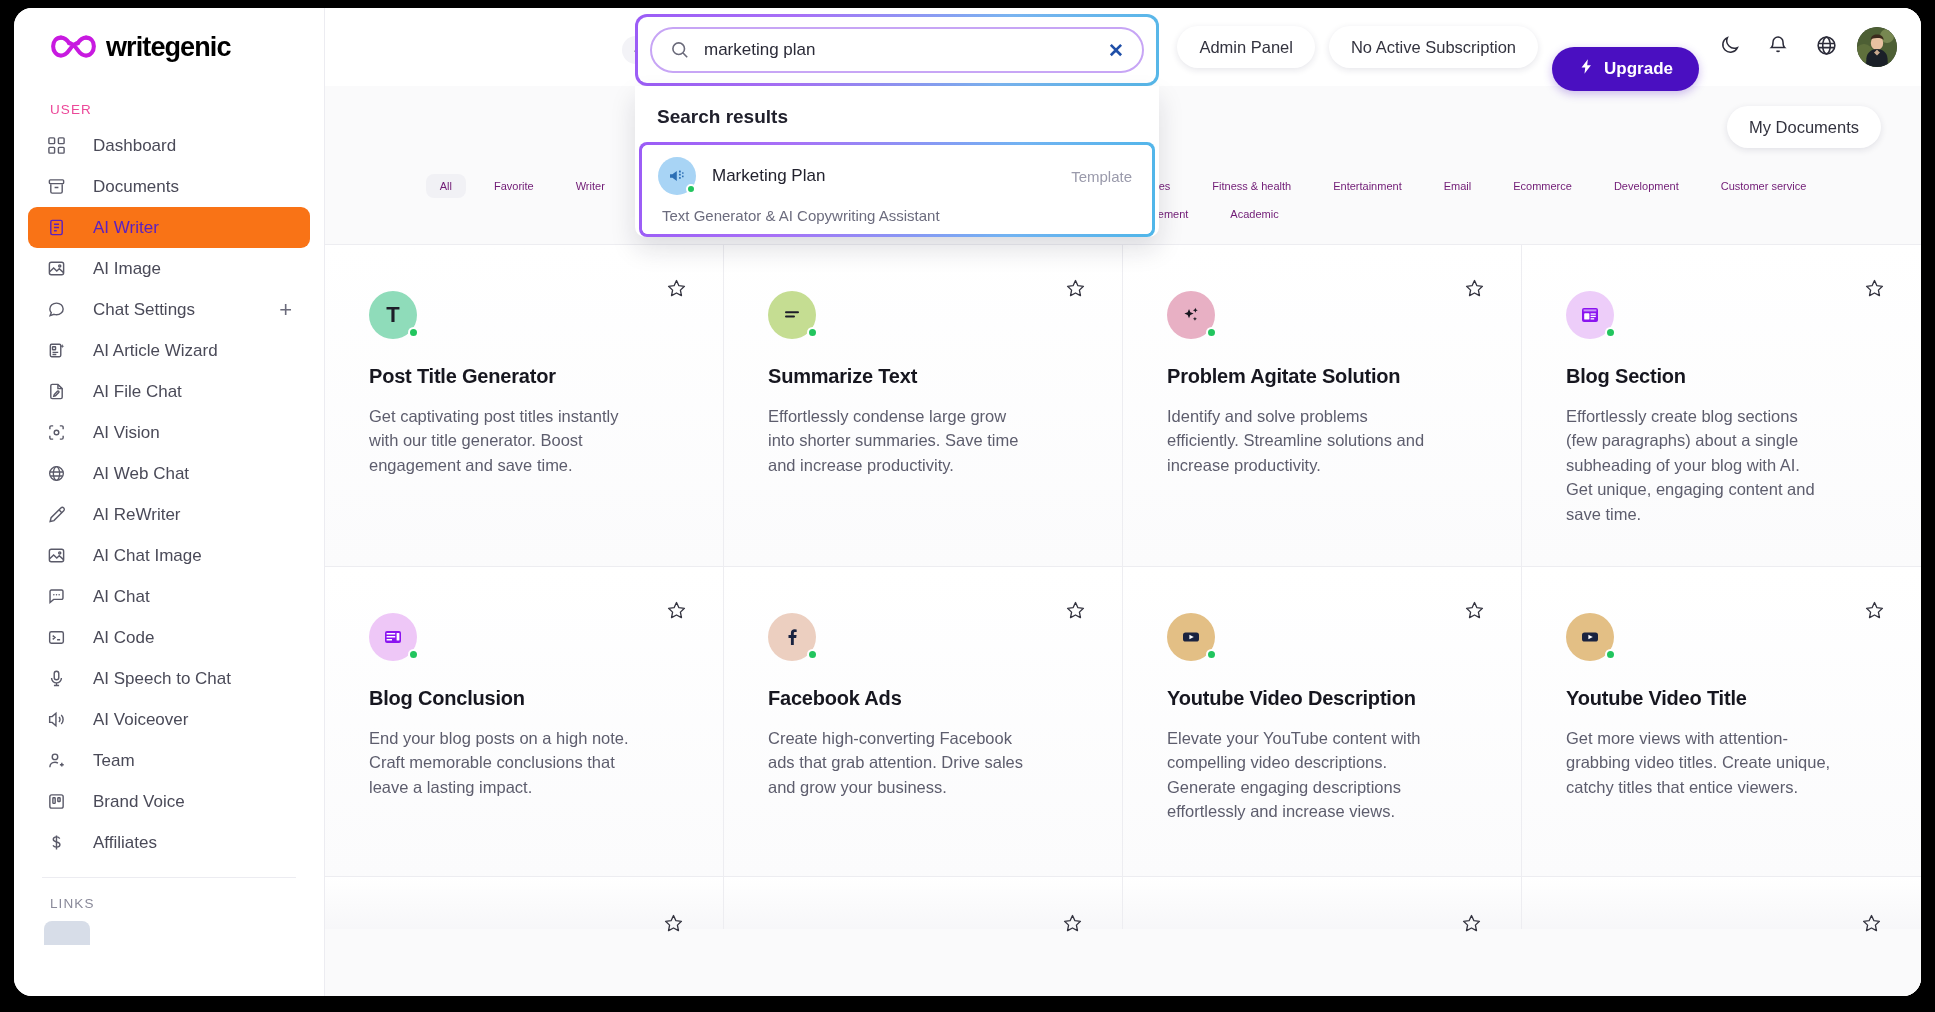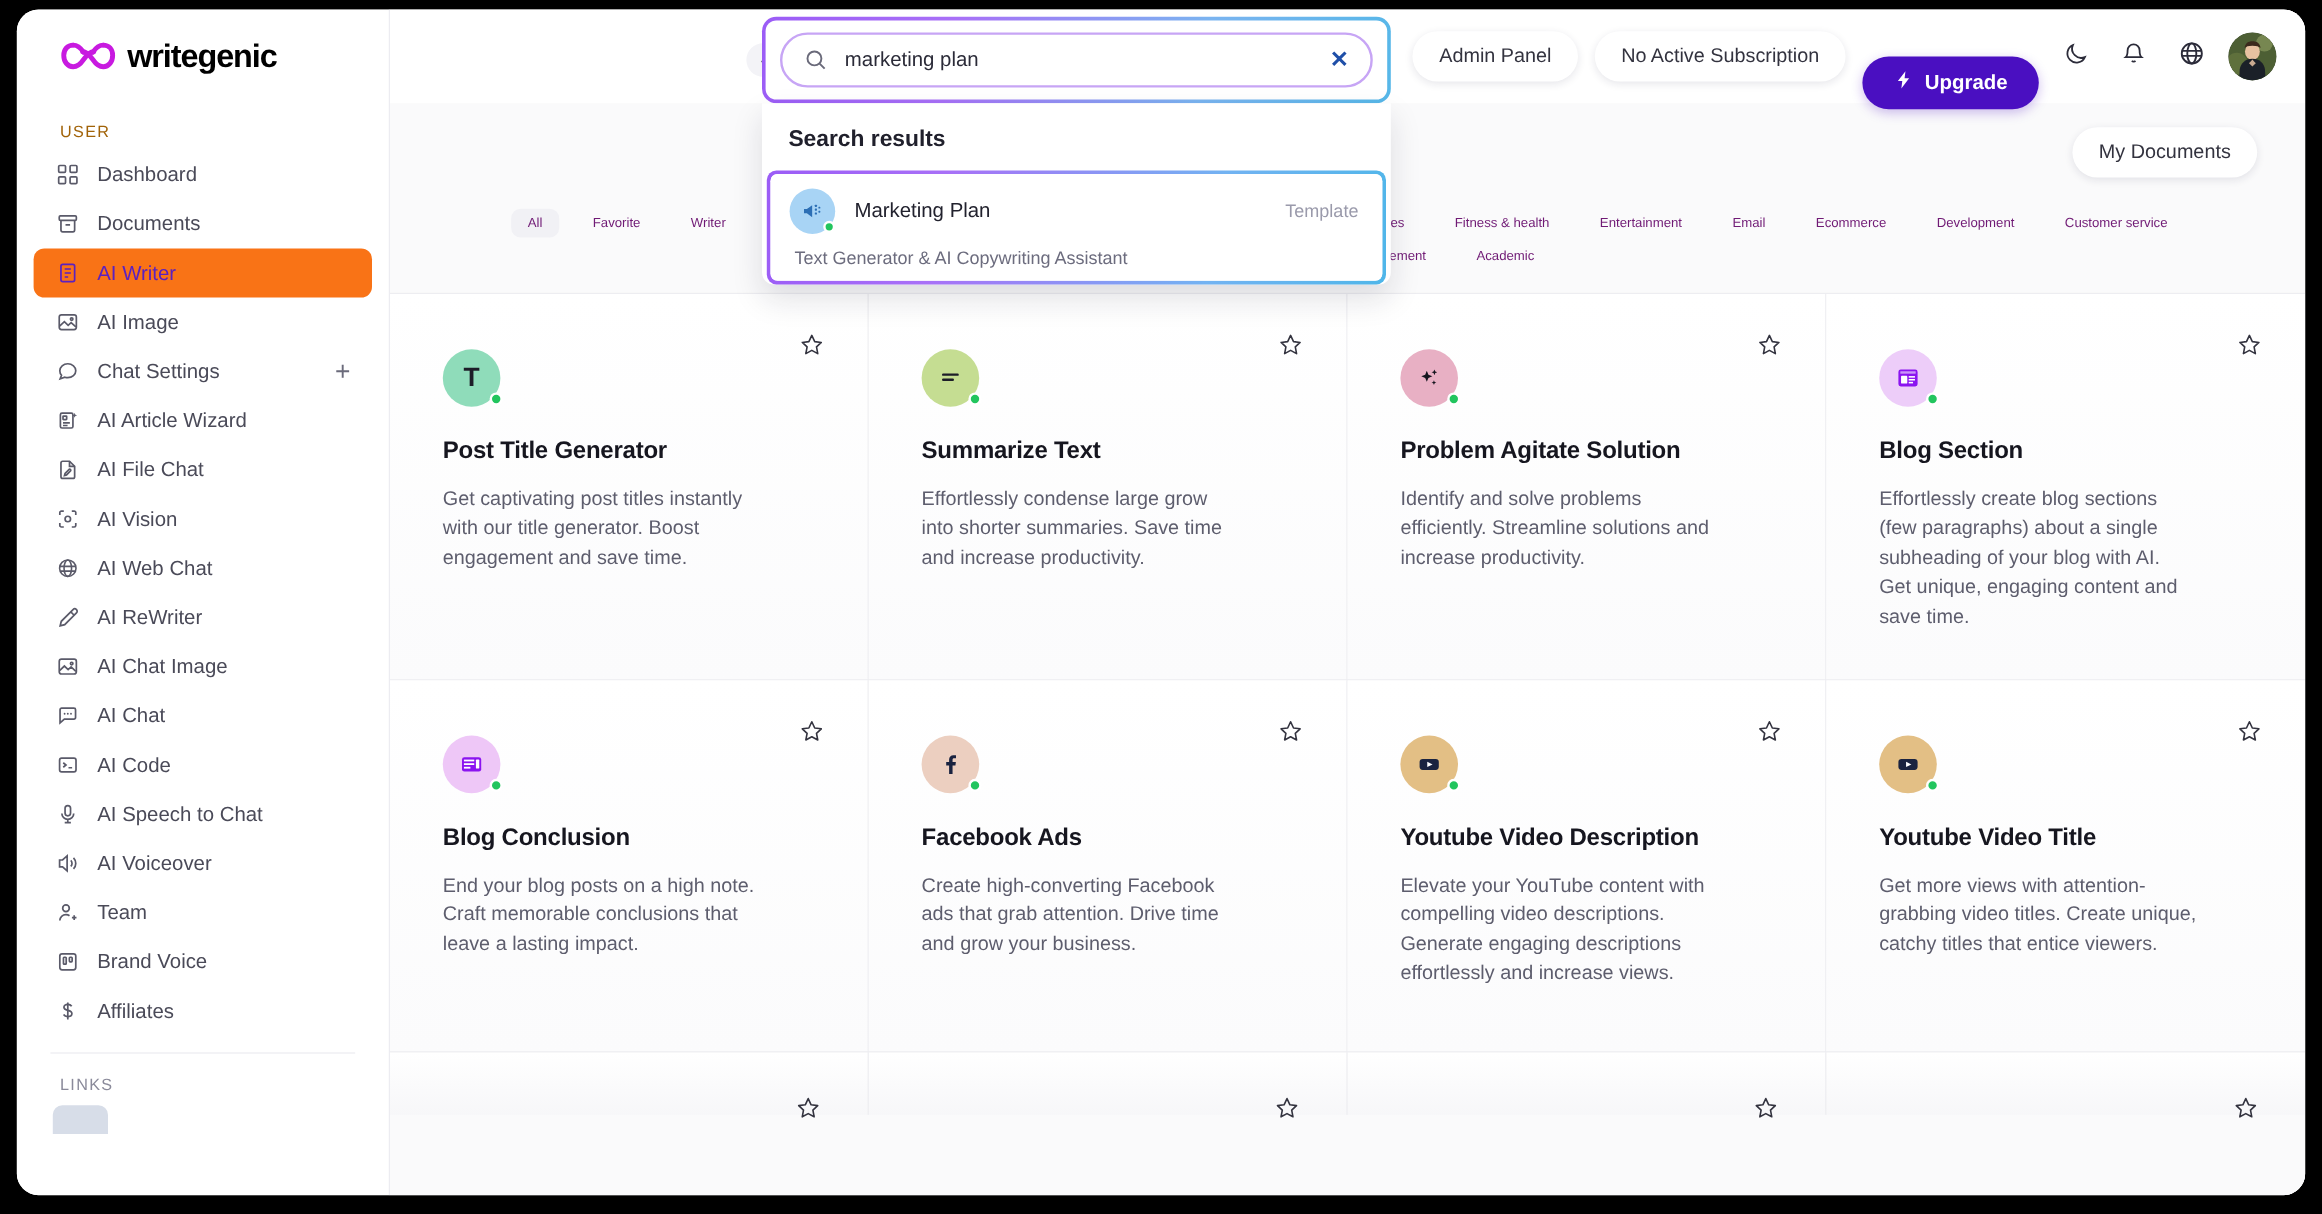--- a/index.html
+++ b/index.html
@@ -43,29 +43,29 @@
   .brand-mark { width: 47px; height: 30px; flex: 0 0 47px; }
   .brand-name {
     font-size: 27px;
     font-weight: 700;
     color: #000000;
     letter-spacing: -0.9px;
   }
   .nav-section-label {
     font-size: 13.5px;
     letter-spacing: 1.1px;
-    color: #a16207;
+    color: #ec4899;
     padding: 16px 0 8px 36px;
     font-weight: 400;
   }
   .nav-list { padding: 0 14px; }
   .nav-item {
     display: flex;
     align-items: center;
-    gap: 14px;
+    gap: 26px;
     height: 41px;
     padding: 0 18px;
     border-radius: 9px;
     color: #4a4a58;
     font-size: 17px;
     cursor: pointer;
     position: relative;
     text-align: right;
   }
   .nav-item .nicon {
@@ -830,21 +830,21 @@
         </div>
 
         <div class="card">
           <div class="card-icon" style="background:#eccfc0">
             <svg width="24" height="24" viewBox="0 0 24 24" fill="#1a2340">
               <path d="M13.8 20v-7.1h2.4l.36-2.8h-2.76V8.3c0-.8.22-1.35 1.38-1.35h1.47V4.45A19.6 19.6 0 0 0 14.5 4.3c-2.13 0-3.58 1.3-3.58 3.68v2.1H8.5v2.8h2.42V20z"></path>
             </svg>
             <span class="dot"></span>
           </div>
           <div class="card-title">Facebook Ads</div>
-          <div class="card-desc">Create high-converting Facebook ads that grab attention. Drive time and grow your business.</div>
+          <div class="card-desc">Create high-converting Facebook ads that grab attention. Drive sales and grow your business.</div>
           <div class="star-btn">
             <span><svg width="21" height="21" viewBox="0 0 22 22" fill="none" stroke="#33333f" stroke-width="1.4" stroke-linejoin="round">
                     <path d="M11 2.6l2.55 5.45 5.75.7-4.2 3.95 1.1 5.8L11 15.7l-5.2 2.8 1.1-5.8-4.2-3.95 5.75-.7z"></path>
                   </svg></span>
           </div>
         </div>
 
         <div class="card">
           <div class="card-icon" style="background:#e3bf85">
             <svg width="26" height="26" viewBox="0 0 26 26">

